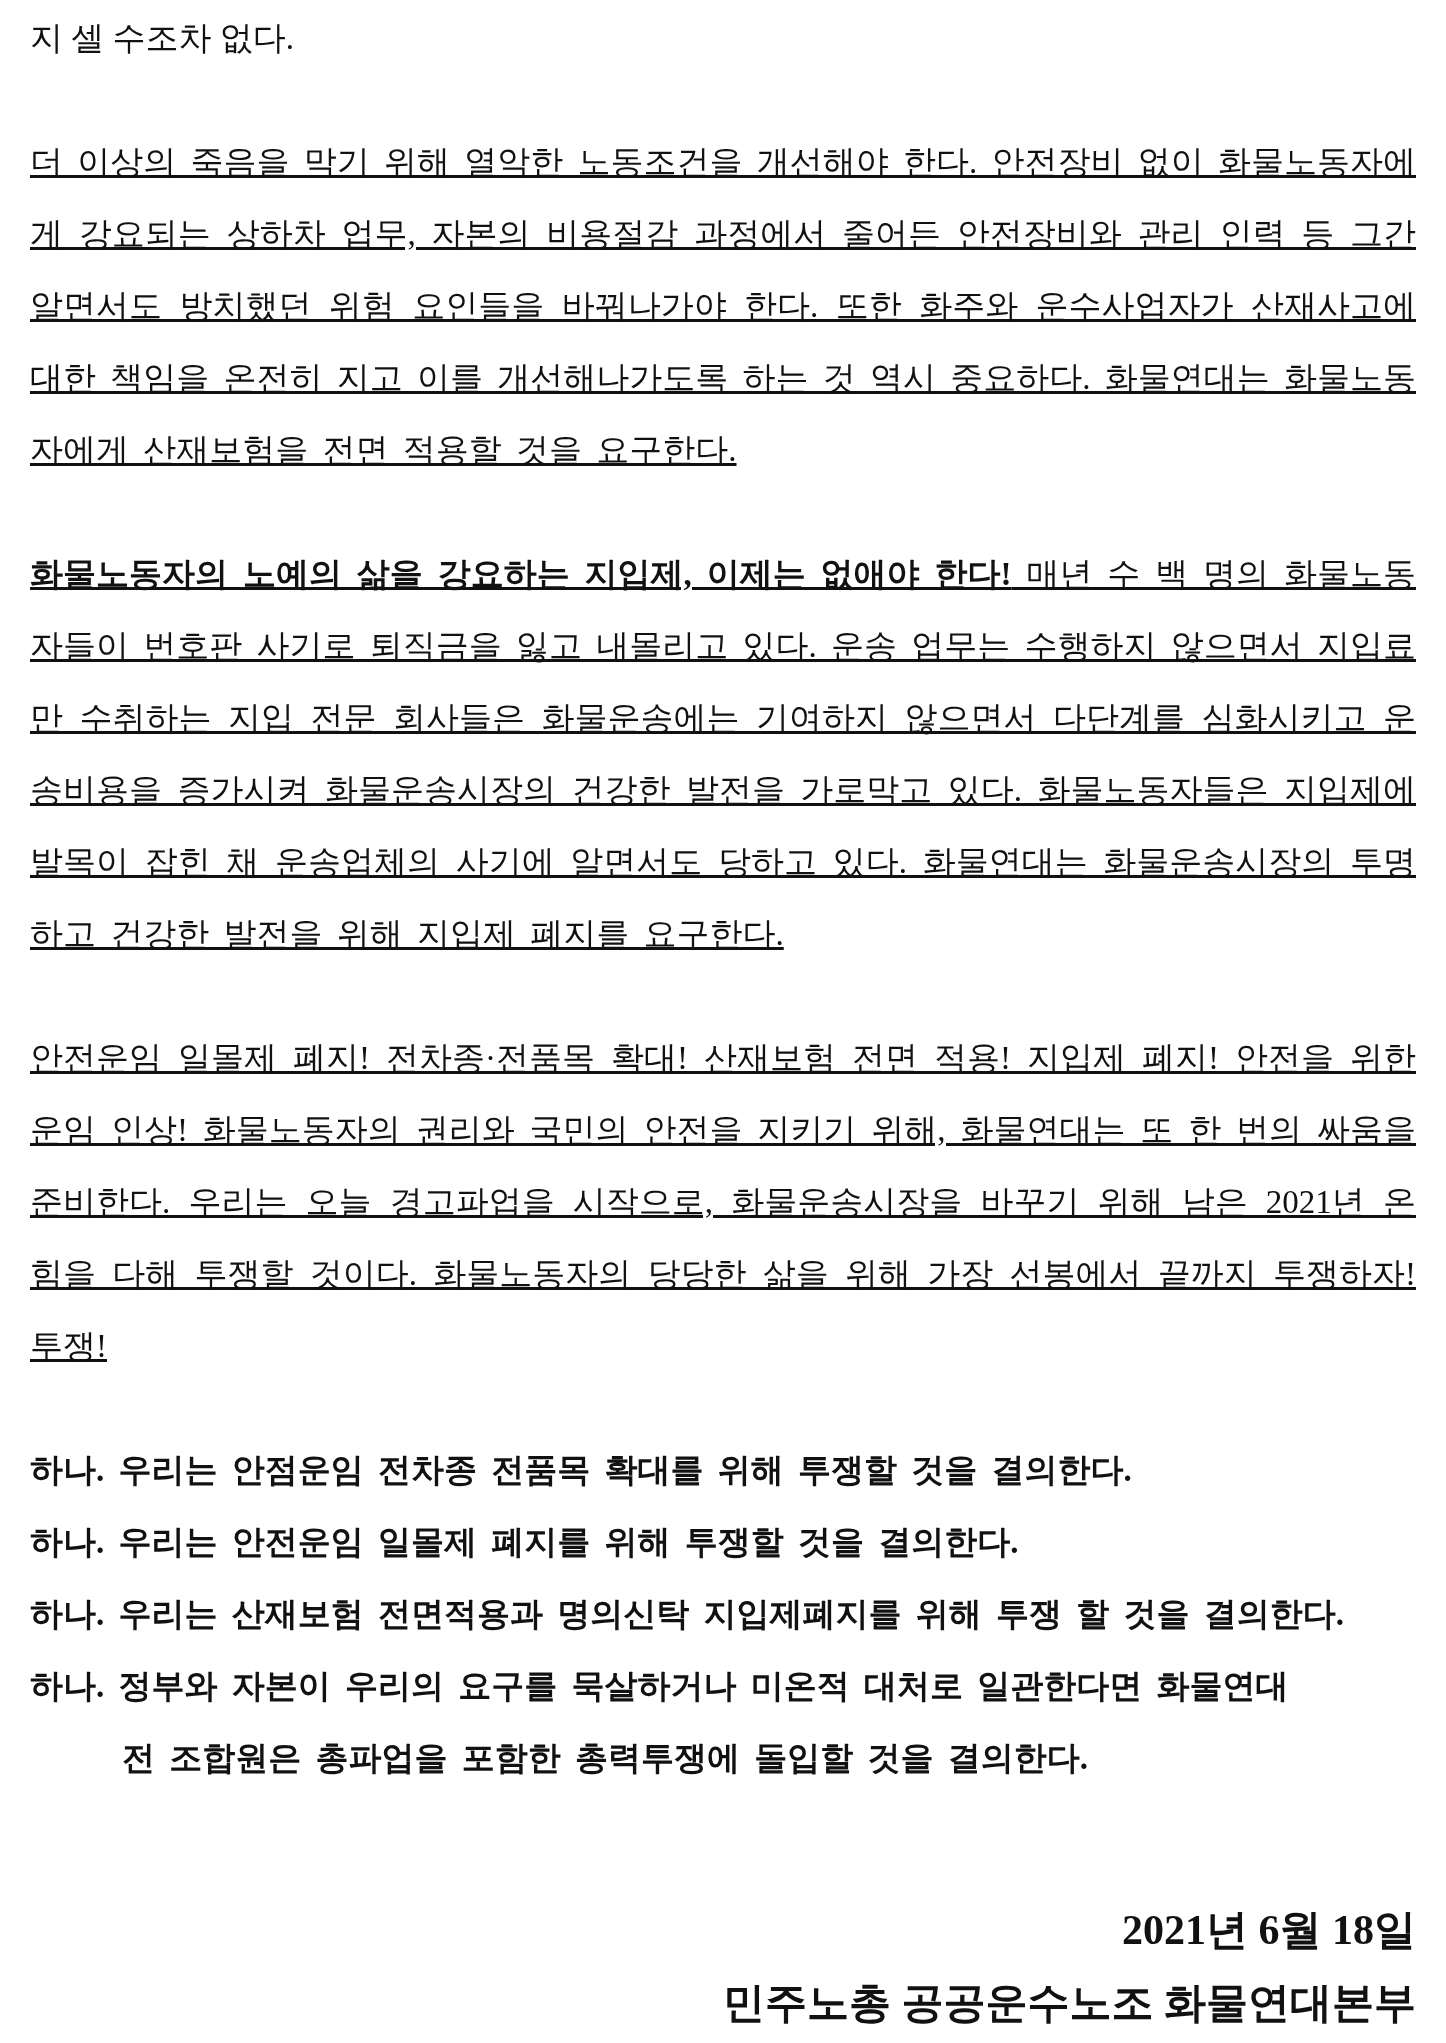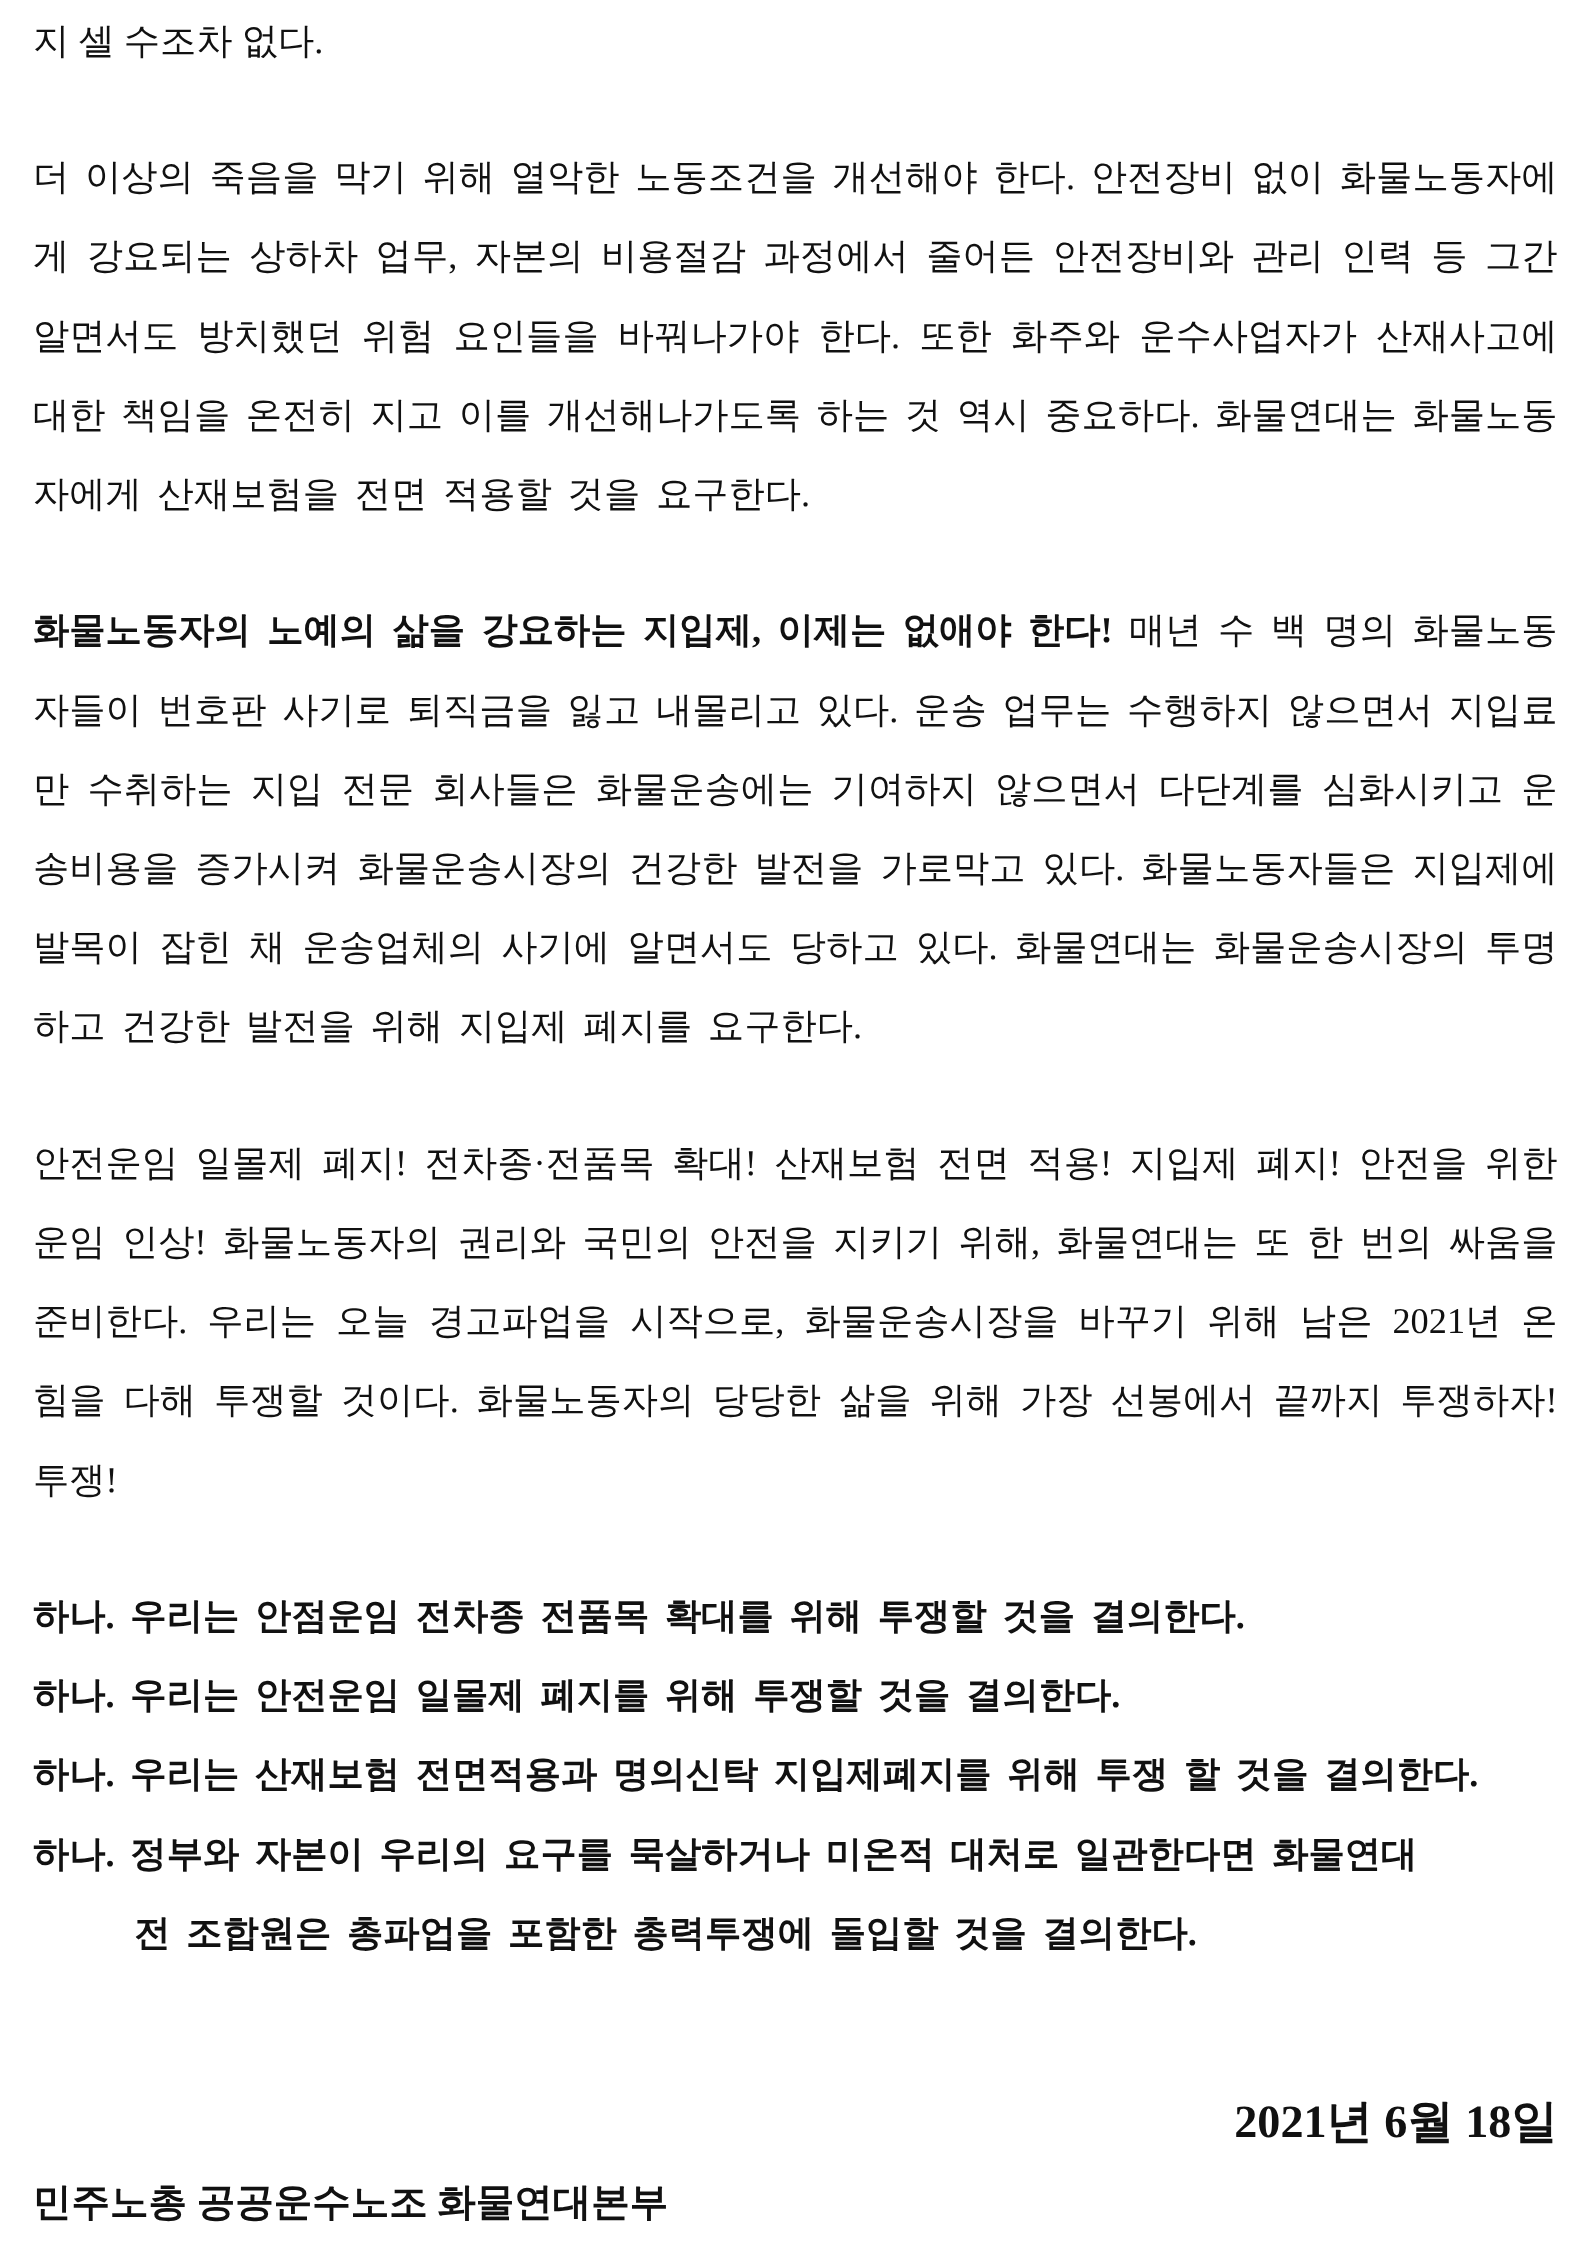--- a/index.html
+++ b/index.html
@@ -22,20 +22,21 @@
   }
   .continuation {
     margin: 0 0 52px 0;
     text-align: left;
   }
   .para {
     margin: 0 0 52px 0;
     text-align: justify;
     word-break: break-all;
     word-spacing: 6px;
+    text-decoration: underline;
   }
   .para .lead {
     font-weight: bold;
   }
   .resolutions {
     margin: 0;
     font-weight: bold;
     word-spacing: 6px;
   }
   .resolutions p {
@@ -47,23 +48,23 @@
   }
   .date-line {
     margin: 100px 0 0 0;
     text-align: right;
     font-weight: bold;
     font-size: 42px;
     line-height: 72px;
   }
   .signature-line {
     margin: 0;
-    text-align: left;
+    text-align: right;
     font-weight: bold;
-    font-size: 35px;
+    font-size: 42px;
     line-height: 74px;
   }
 </style>
 </head>
 <body>
 
 <div class="page">
 
   <p class="continuation">지 셀 수조차 없다.</p>
 

